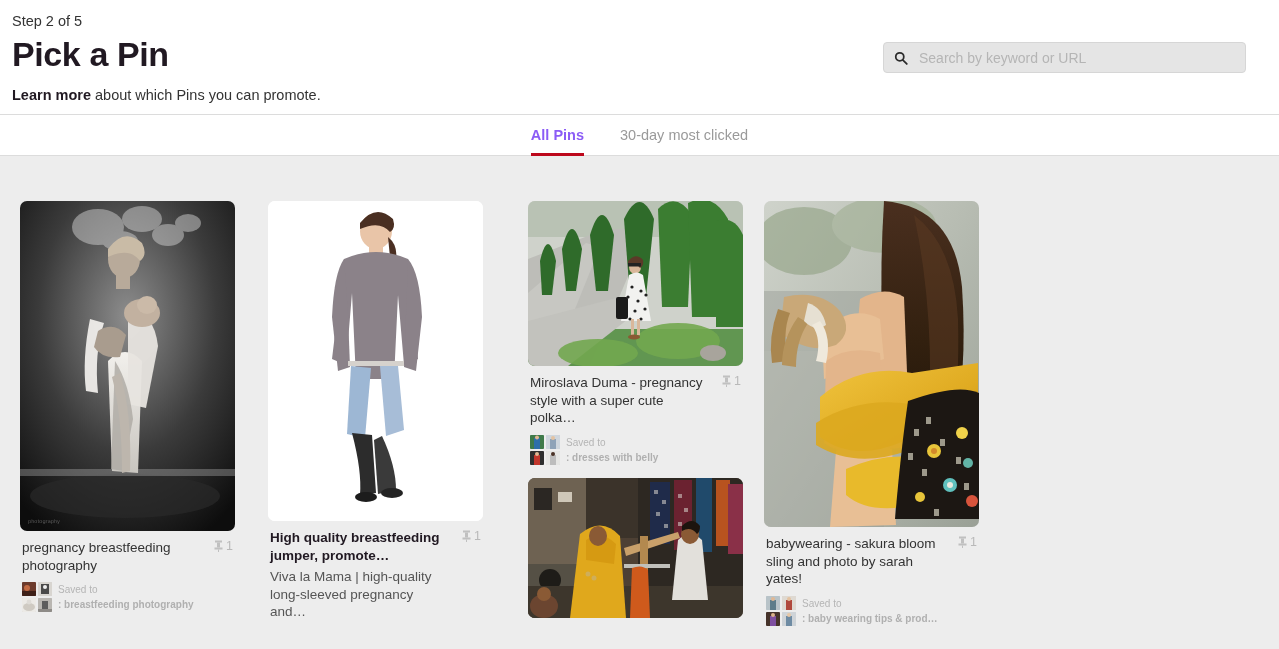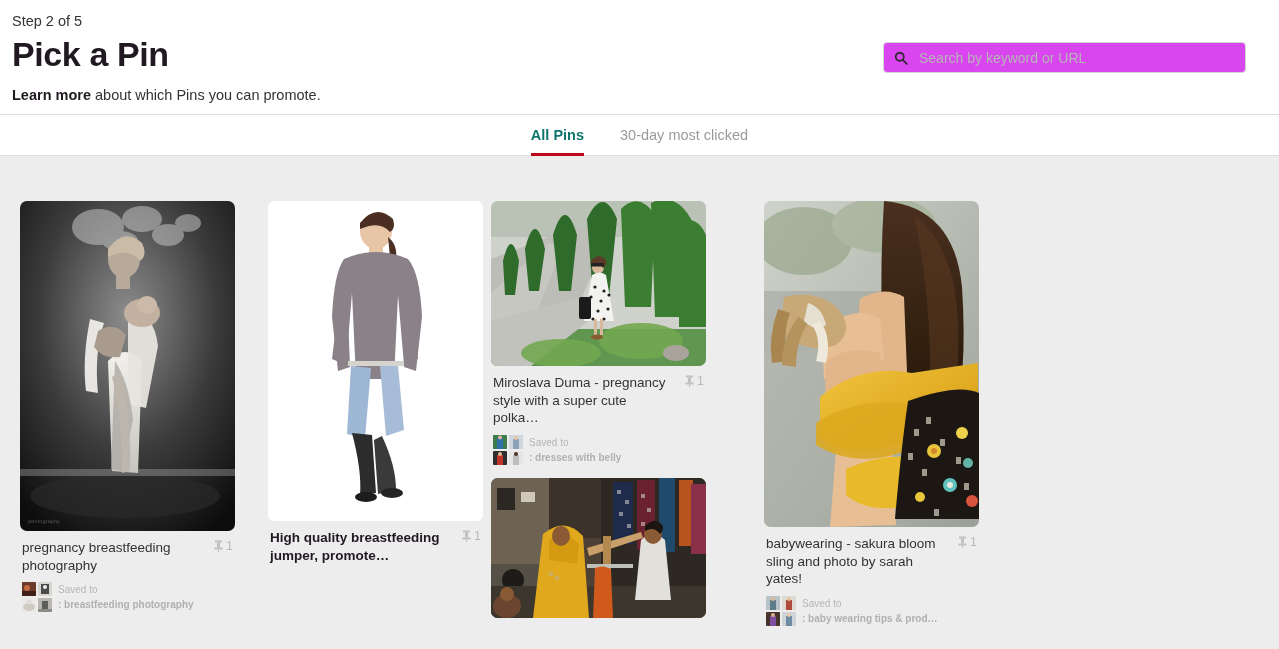--- a/index.html
+++ b/index.html
@@ -49,21 +49,21 @@
     color: #211922;
     cursor: pointer;
   }
 
   .search-wrap {
     position: absolute;
     left: 883px;
     top: 42px;
     width: 363px;
     height: 31px;
-    background: #d946ef;
+    background: #e5e5e5;
     border: 1px solid #d6d6d6;
     border-radius: 4px;
     display: flex;
     align-items: center;
     padding: 0 8px 0 10px;
   }
   .search-icon {
     width: 14px; height: 14px;
     flex: 0 0 auto;
     margin-right: 9px;
@@ -94,21 +94,21 @@
     position: relative;
     font-size: 14.5px;
     color: #9a9a9a;
     padding: 12px 0 0 0;
     margin: 0 18px;
     cursor: pointer;
     height: 41px;
     white-space: nowrap;
   }
   .tab.active {
-    color: #0f766e;
+    color: #8b5cf6;
     font-weight: bold;
   }
   .tab.active::after {
     content: "";
     position: absolute;
     left: 0; right: 0;
     bottom: 0;
     height: 3px;
     background: #bd081c;
   }
@@ -126,21 +126,21 @@
     top: 45px;
     width: 1240px;
   }
   .col {
     position: absolute;
     top: 0;
     width: 215px;
   }
   .col-0 { left: 0px; }
   .col-1 { left: 248px; }
-  .col-2 { left: 471px; }
+  .col-2 { left: 508px; }
   .col-3 { left: 744px; }
 
   .card { margin-bottom: 13px; }
   .card-img {
     width: 215px;
     border-radius: 7px;
     overflow: hidden;
     display: block;
     background: #dcdcdc;
     position: relative;
@@ -348,20 +348,21 @@
           <div class="card-title bold">High quality breastfeeding jumper, promote…</div>
           <div class="pin-count">
             <svg class="pin-icon" viewBox="0 0 9 12">
               <rect x="1" y="0.5" width="7" height="2" fill="#c0c0c0"></rect>
               <rect x="3" y="2.5" width="3" height="5" fill="#c0c0c0"></rect>
               <rect x="0.5" y="7.5" width="8" height="2" fill="#c0c0c0"></rect>
               <rect x="4" y="9.5" width="1" height="2.5" fill="#c0c0c0"></rect>
             </svg>
             <span>1</span>
           </div>
+          <div class="card-desc">Viva la Mama | high-quality long-sleeved pregnancy and…</div>
         </div>
       </div>
     </div>
 
     <div class="col col-2">
       <div class="card">
         <div class="card-img" style="height:165px">
           <svg viewBox="0 0 215 165" preserveAspectRatio="none">
             <rect width="215" height="165" fill="#cfd2cb"></rect>
             <rect width="215" height="36" fill="#b9c2b4"></rect>

